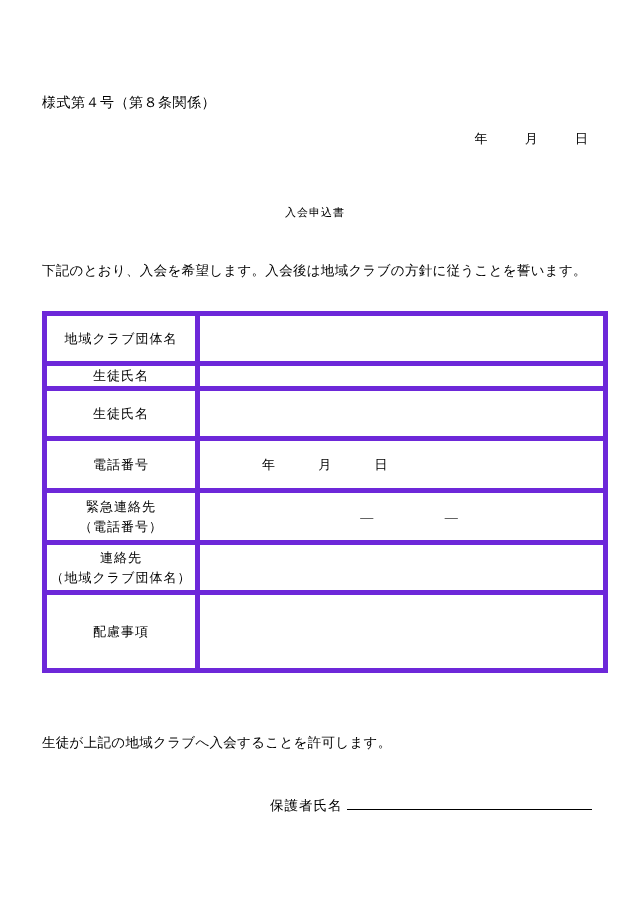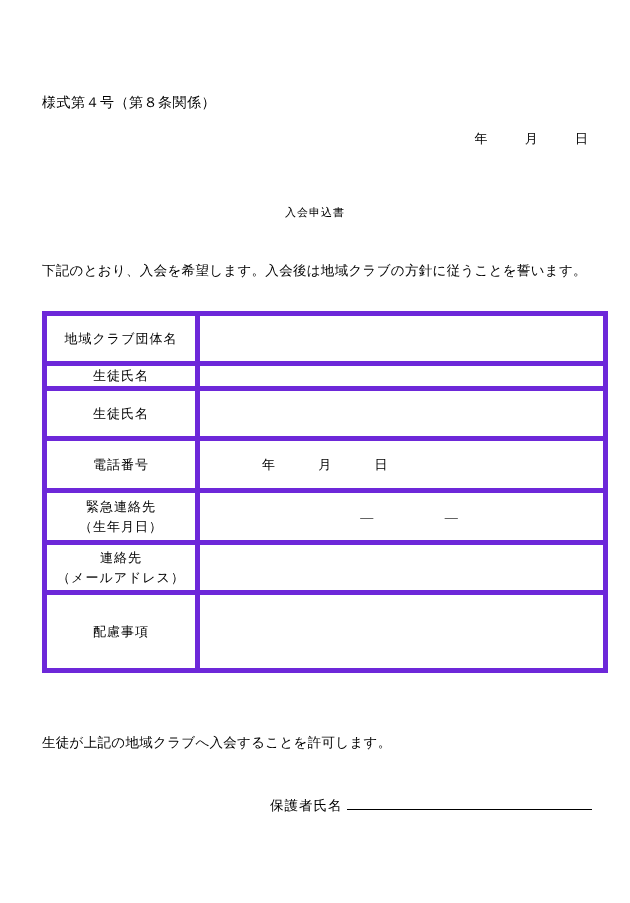--- a/index.html
+++ b/index.html
@@ -212,35 +212,35 @@
             <span class="unit">月</span>
             <span class="unit">日</span>
           </span>
         </td>
       </tr>
 
 
       <tr class="r-emerg">
         <td class="label">
           <span class="label-stack">緊急連絡先</span>
-          <span class="label-stack l2">（生年月日）</span>
+          <span class="label-stack l2">（電話番号）</span>
         </td>
         <td class="value">
           <span class="value-dashes">
             <span>―</span>
             <span class="gap"></span>
             <span>―</span>
           </span>
         </td>
       </tr>
 
       <tr class="r-mail">
         <td class="label">
           <span class="label-stack">連絡先</span>
-          <span class="label-stack l2">（メールアドレス）</span>
+          <span class="label-stack l2">（地域クラブ団体名）</span>
         </td>
         <td class="value"></td>
       </tr>
 
       <tr class="r-note">
         <td class="label">
           <span class="label-stack">配慮事項</span>
         </td>
         <td class="value"></td>
       </tr>

